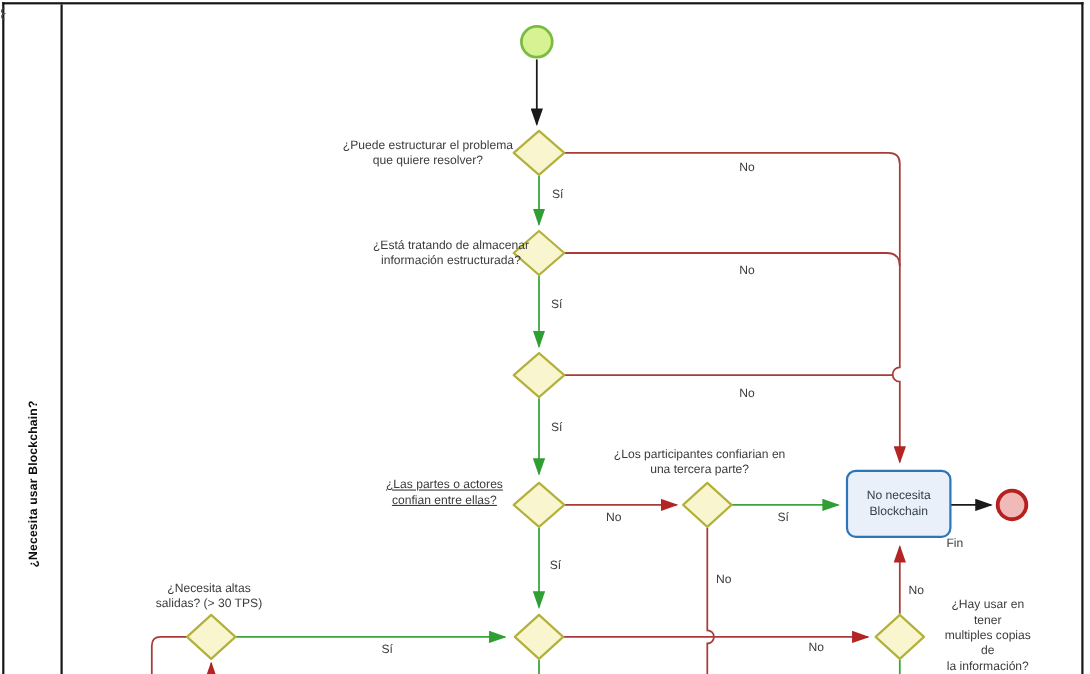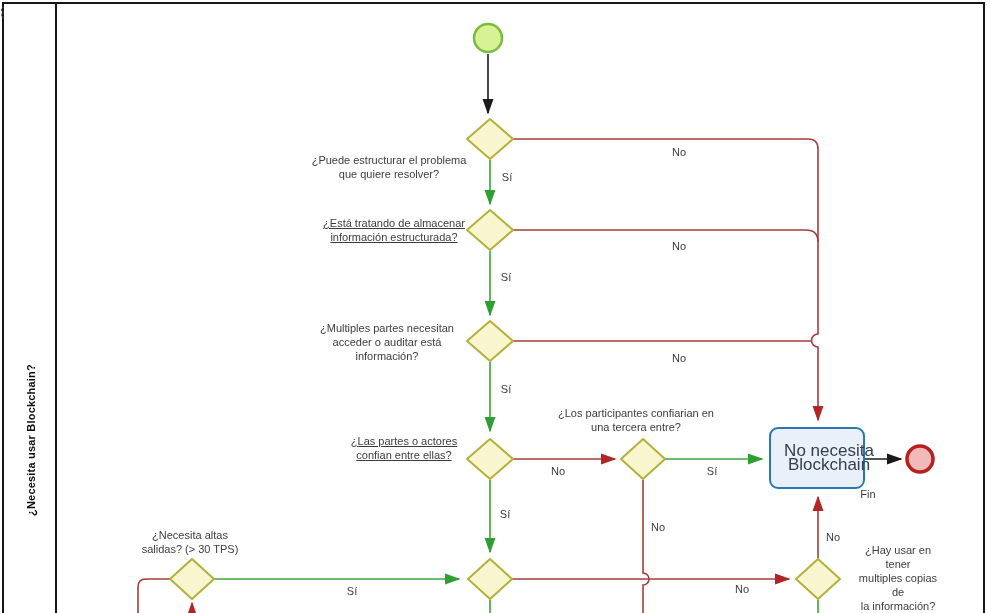--- a/index.html
+++ b/index.html
@@ -21,21 +21,21 @@
   svg.wires { position:absolute; left:0; top:0; }
   .lbl {
     position:absolute; transform:translate(-50%,-50%);
     font-size:11px; line-height:14px; color:#3c3c3c;
     text-align:center; white-space:pre-line;
   }
   .elbl {
     position:absolute; transform:translate(-50%,-50%);
     font-size:11px; color:#3c3c3c; white-space:nowrap;
   }
-  .task-lbl { font-size:17px; color:#34404c;margin-left:12px; }
+  .task-lbl { font-size:11px; color:#34404c; }
 </style>
 </head>
 <body>
 
 <div class="stage">
 
   <div class="pool"></div>
   <div class="lane-sep"></div>
   <div class="lane-title">¿Necesita usar Blockchain?</div>
 
@@ -85,31 +85,28 @@
     <polygon points="621,459 643,439 665,459 643,479" fill="#f9f6cf" stroke="#b1b13b" stroke-width="2" stroke-linejoin="round"></polygon>
     <polygon points="170,579 192,559 214,579 192,599" fill="#f9f6cf" stroke="#b1b13b" stroke-width="2" stroke-linejoin="round"></polygon>
     <polygon points="468,579 490,559 512,579 490,599" fill="#f9f6cf" stroke="#b1b13b" stroke-width="2" stroke-linejoin="round"></polygon>
     <polygon points="796,579 818,559 840,579 818,599" fill="#f9f6cf" stroke="#b1b13b" stroke-width="2" stroke-linejoin="round"></polygon>
 
     <rect x="770" y="428" width="94" height="60" rx="8" fill="#e9f0f9" stroke="#2a76b9" stroke-width="2"></rect>
 
     <circle cx="920" cy="459" r="13" fill="#f2b9b9" stroke="#b62020" stroke-width="3.5"></circle>
   </svg>
 
-  <div class="lbl" style="left:389px; top:139px;margin-top:28px;">¿Puede estructurar el problema
+  <div class="lbl" style="left:389px; top:139px;">¿Puede estructurar el problema
 que quiere resolver?</div>
-  <div class="lbl" style="left:394px; top:230px;text-decoration:underline;">¿Está tratando de almacenar
+  <div class="lbl" style="left:410px; top:230px;">¿Está tratando de almacenar
 información estructurada?</div>
-  <div class="lbl" style="left:387px; top:342px;">¿Multiples partes necesitan
-acceder o auditar está
-información?</div>
   <div class="lbl" style="left:404px; top:448px;text-decoration:underline;">¿Las partes o actores
 confian entre ellas?</div>
   <div class="lbl" style="left:636px; top:420px;">¿Los participantes confiarian en
-una tercera entre?</div>
+una tercera parte?</div>
   <div class="lbl" style="left:190px; top:542px;">¿Necesita altas
 salidas? (&gt; 30 TPS)</div>
   <div class="lbl" style="left:898px; top:578px;">¿Hay usar en tener
 multiples copias de
 la información?</div>
   <div class="lbl task-lbl" style="left:817px; top:458px;">No necesita
 Blockchain</div>
   <div class="lbl" style="left:868px; top:494px;">Fin</div>
 
   <div class="elbl" style="left:507px; top:177px;">Sí</div>

